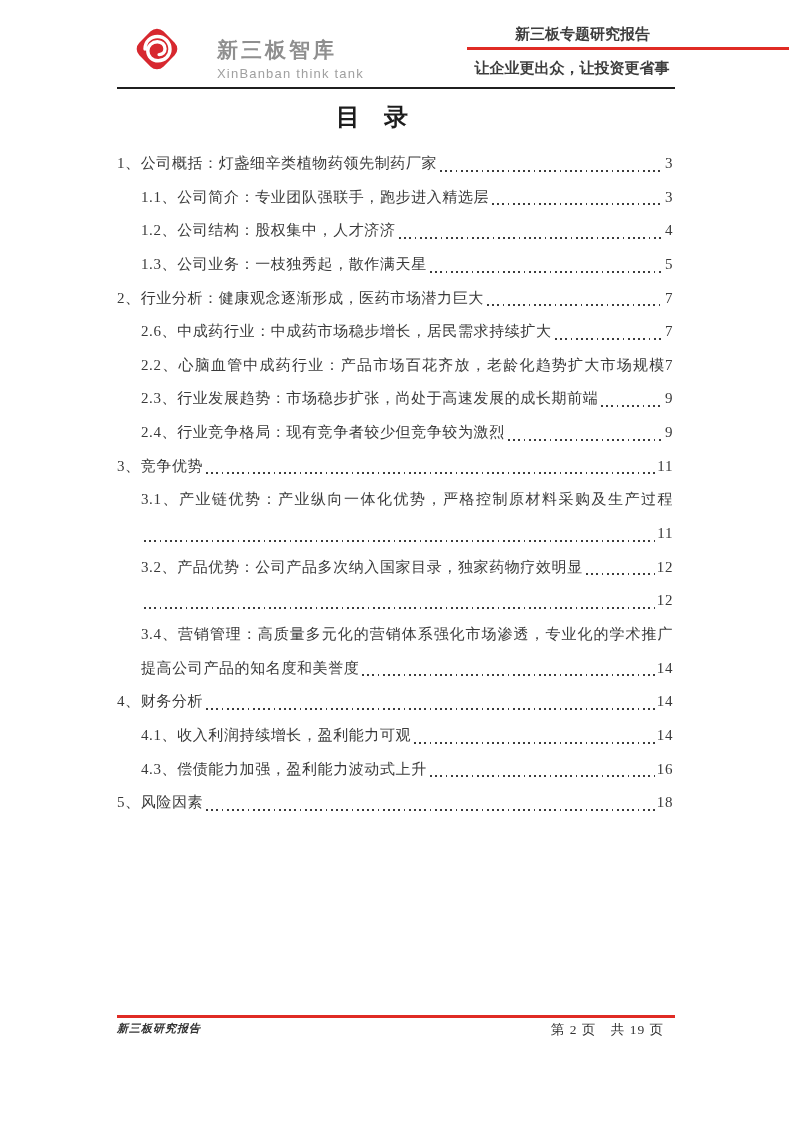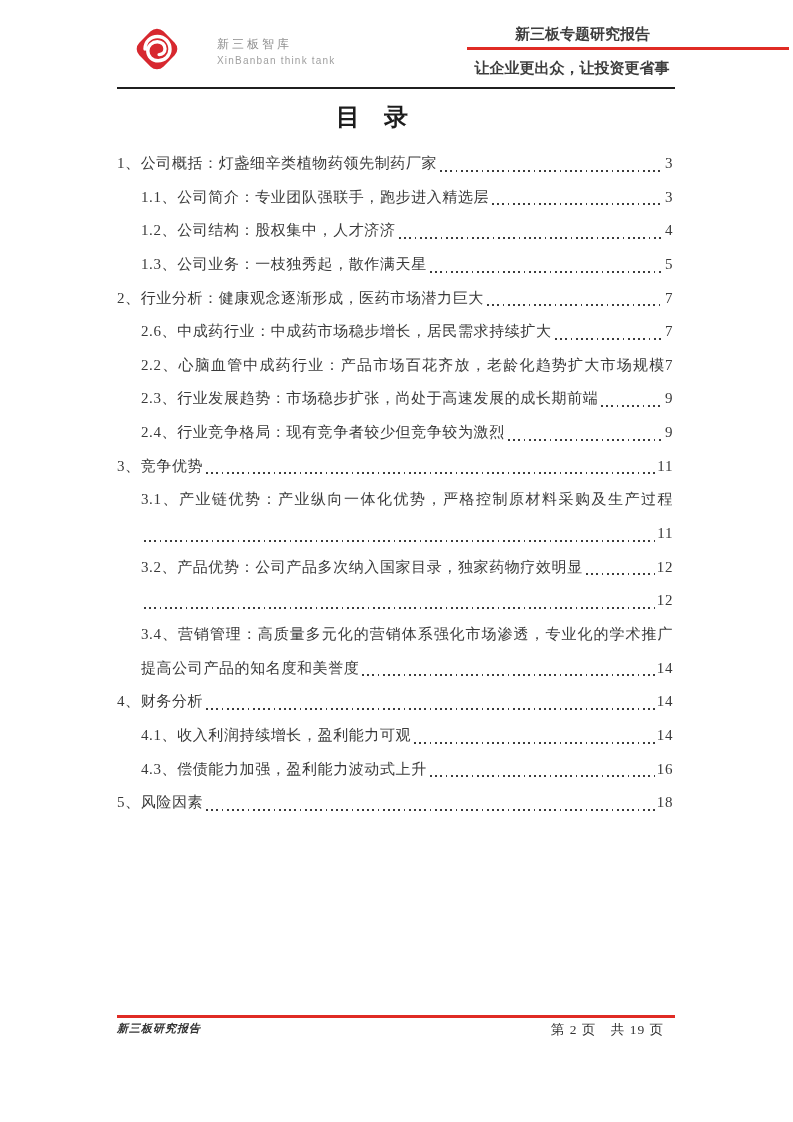--- a/index.html
+++ b/index.html
@@ -16,22 +16,22 @@
     width:793px;height:1122px;
     margin:0 auto;
     background:#ffffff;
     font-family:"Liberation Serif","DejaVu Serif",serif;
     color:var(--text_main);
     overflow:hidden;
   }
   
   .logo-mark{position:absolute;left:131px;top:22px;width:52px;height:54px;}
   .brand-block{position:absolute;left:217px;top:36px;font-family:"Liberation Sans","DejaVu Sans",sans-serif;}
-  .brand-name{font-size:12px;font-weight:normal;letter-spacing:3px;color:var(--brand_gray);white-space:nowrap;}
-  .brand-sub{font-size:10px;letter-spacing:1.2px;color:#a0a0a0;margin-top:2px;white-space:nowrap;}
+  .brand-name{font-size:21px;font-weight:bold;letter-spacing:3px;color:var(--brand_gray);white-space:nowrap;}
+  .brand-sub{font-size:13px;letter-spacing:1.2px;color:#a0a0a0;margin-top:2px;white-space:nowrap;}
   .hdr-report-type{
     position:absolute;left:468px;top:25px;width:182px;text-align:right;
     font-family:"Liberation Sans","DejaVu Sans",sans-serif;
     font-size:15px;font-weight:bold;color:#3d3d3d;white-space:nowrap;
   }
   .hdr-red-line{position:absolute;left:467px;top:47px;width:322px;height:3px;background:var(--accent_red);}
   .hdr-slogan{
     position:absolute;left:457px;top:59px;width:230px;text-align:center;
     font-family:Liberation Sans, sans-serif;
     font-size:15px;font-weight:bold;color:#3d3d3d;white-space:nowrap;

